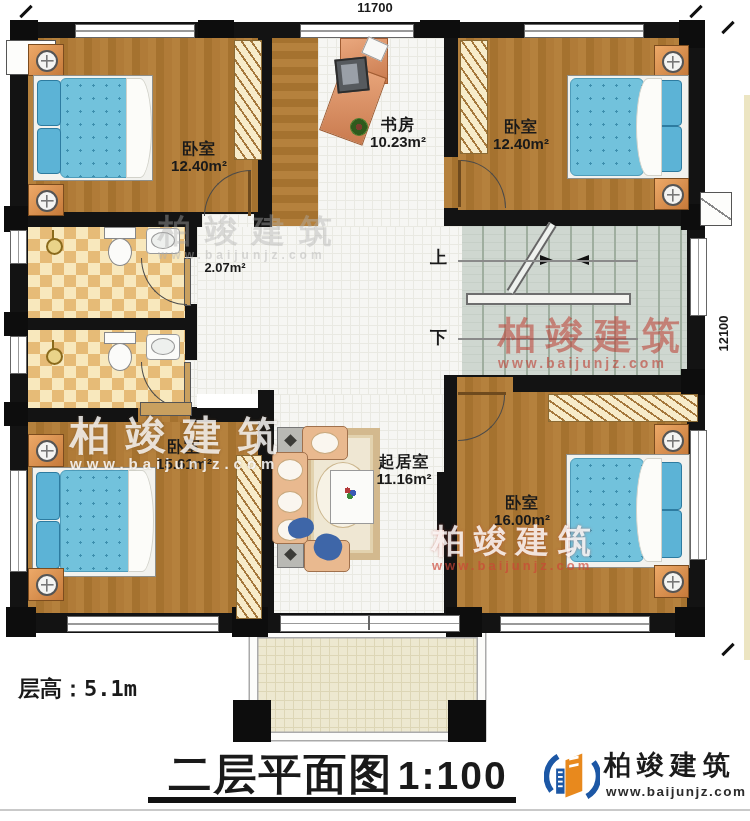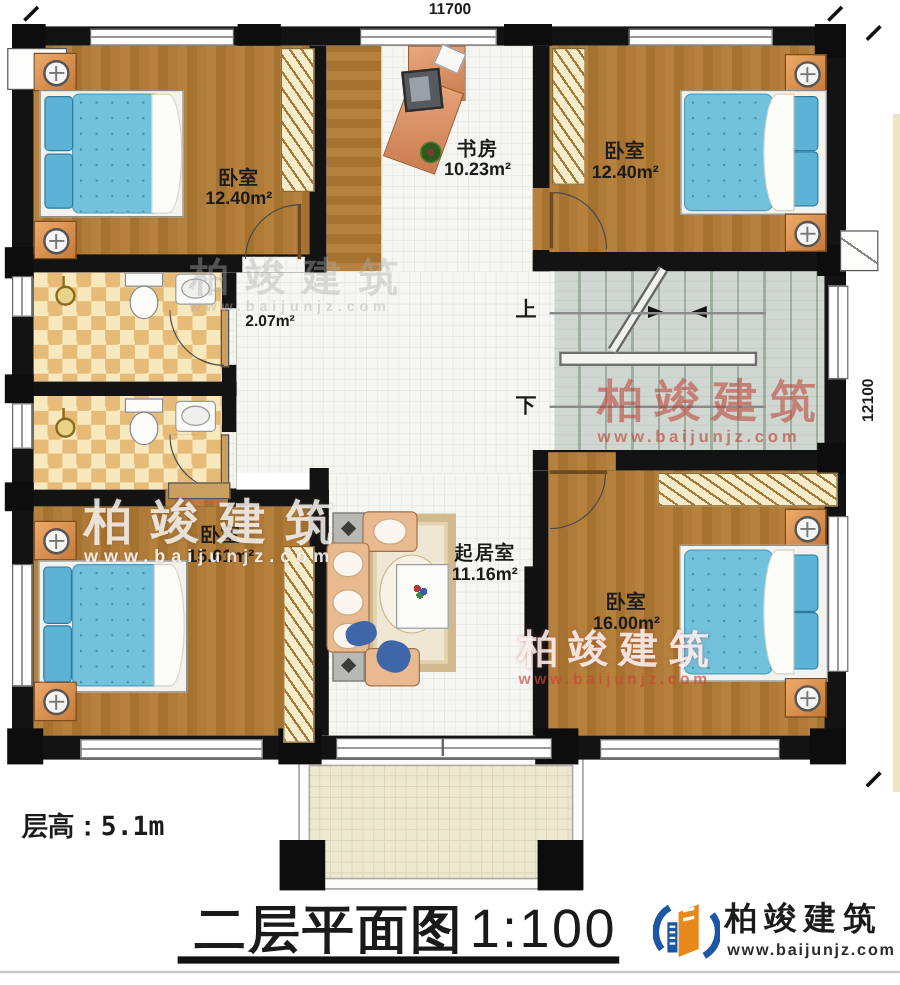--- a/index.html
+++ b/index.html
@@ -73,21 +73,21 @@
   .rname{font-weight:700;font-size:16px;letter-spacing:1px;}
   .rarea{font-weight:700;font-size:15px;}
   .updown{font-weight:700;font-size:17px;}
   .leader{background:#8a8a8a;}
   .dim{font-weight:700;font-size:13px;text-align:center;background:#fff;}
   .tick{background:#111;transform:rotate(-45deg);}
   .info-line{font-size:22px;font-weight:700;white-space:nowrap;}
   .info-val{font-family:"DejaVu Sans Mono",monospace;font-weight:700;}
   .title-row{white-space:nowrap;}
   .title-main{font-size:43px;font-weight:700;letter-spacing:2px;}
-  .title-scale{font-size:45px;font-weight:400;letter-spacing:2px;}
+  .title-scale{font-size:39px;font-weight:700;letter-spacing:2px;}
   .wm{pointer-events:none;white-space:nowrap;line-height:1.05;}
   .wm .b{font-weight:700;}
   .wm .u{display:block;font-weight:700;}
   .wm1 .b{font-size:33px;letter-spacing:14px;color:rgba(175,175,175,.42);}
   .wm1 .u{font-size:12px;letter-spacing:4px;color:rgba(175,175,175,.45);}
   .wm2 .b{font-size:38px;letter-spacing:10px;color:rgba(188,58,46,.55);}
   .wm2 .u{font-size:14px;letter-spacing:3px;color:rgba(188,58,46,.6);}
   .wm3 .b{font-size:40px;letter-spacing:16px;color:rgba(255,255,255,.8);text-shadow:0 0 3px rgba(110,80,50,.45);}
   .wm3 .u{font-size:15px;letter-spacing:5px;color:rgba(255,255,255,.85);text-shadow:0 0 2px rgba(110,80,50,.4);}
   .wm4 .b{font-size:33px;letter-spacing:9px;color:rgba(255,255,255,.82);text-shadow:0 0 3px rgba(190,70,55,.5);}

